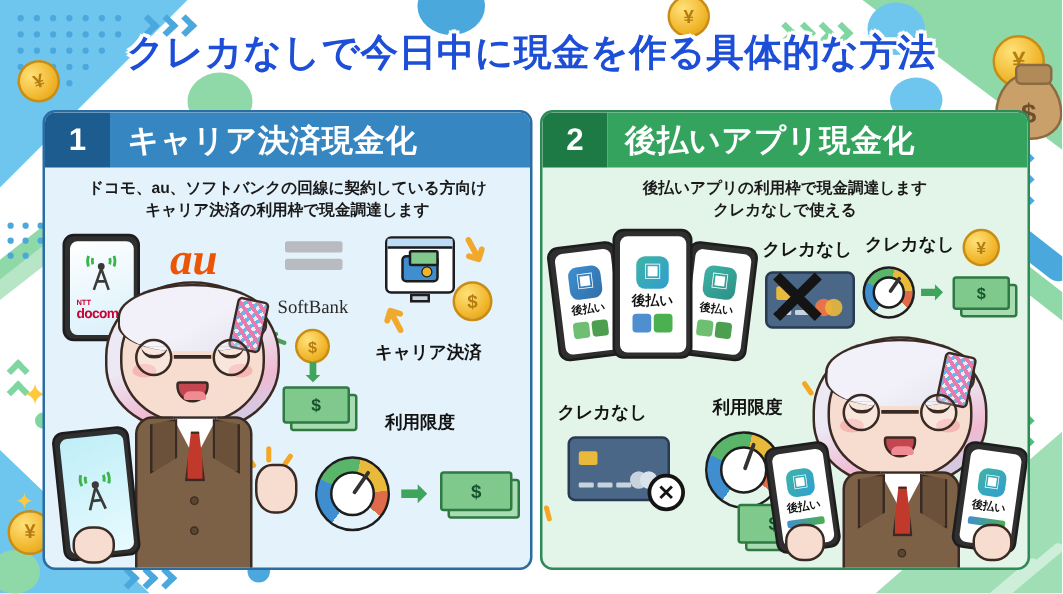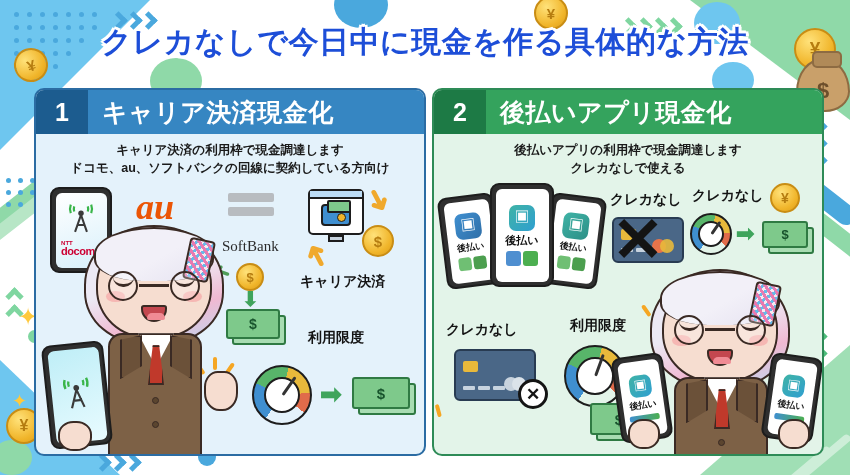--- a/index.html
+++ b/index.html
@@ -403,22 +403,22 @@
   <div class="title-wrap">
     <h1 class="title">クレカなしで今日中に現金を作る具体的な方法</h1>
   </div>
 
   <section class="panel" id="panel-1">
     <div class="panel-head">
       <div class="badge">1</div>
       <div class="head-title">キャリア決済現金化</div>
     </div>
     <div class="panel-sub">
+      <div>ドコモ、au、ソフトバンクの回線に契約している方向け</div>
       <div>キャリア決済の利用枠で現金調達します</div>
-      <div>ドコモ、au、ソフトバンクの回線に契約している方向け</div>
     </div>
 
     <div class="panel-body">
 
       <div class="phone" style="left:14px; top:6px; width:62px; height:86px;">
         <div class="screen" style="background:linear-gradient(160deg,#ffffff,#d8f0fb);">
           <svg width="34" height="34" viewBox="0 0 40 40">
             <path d="M20 14 L13 34 M20 14 L27 34 M15 26 h10" stroke="#3a3a3a" stroke-width="2.4" fill="none"></path>
             <circle cx="20" cy="12" r="3.2" fill="#3a3a3a"></circle>
             <path d="M12 10 a10 10 0 0 1 0 -6" stroke="#3ab54a" stroke-width="2.6" fill="none"></path>

